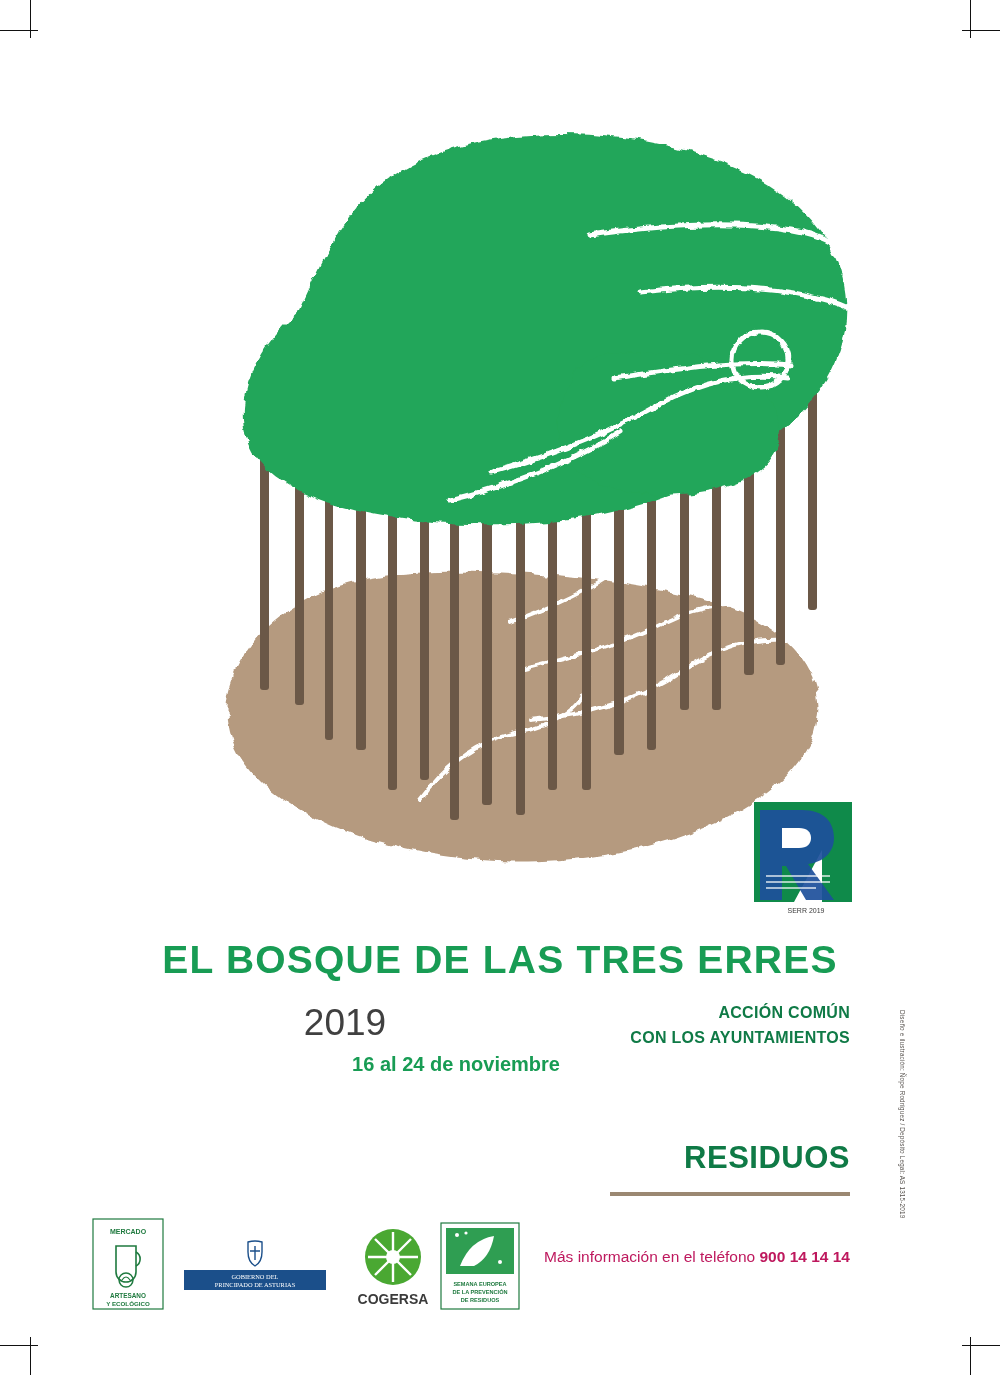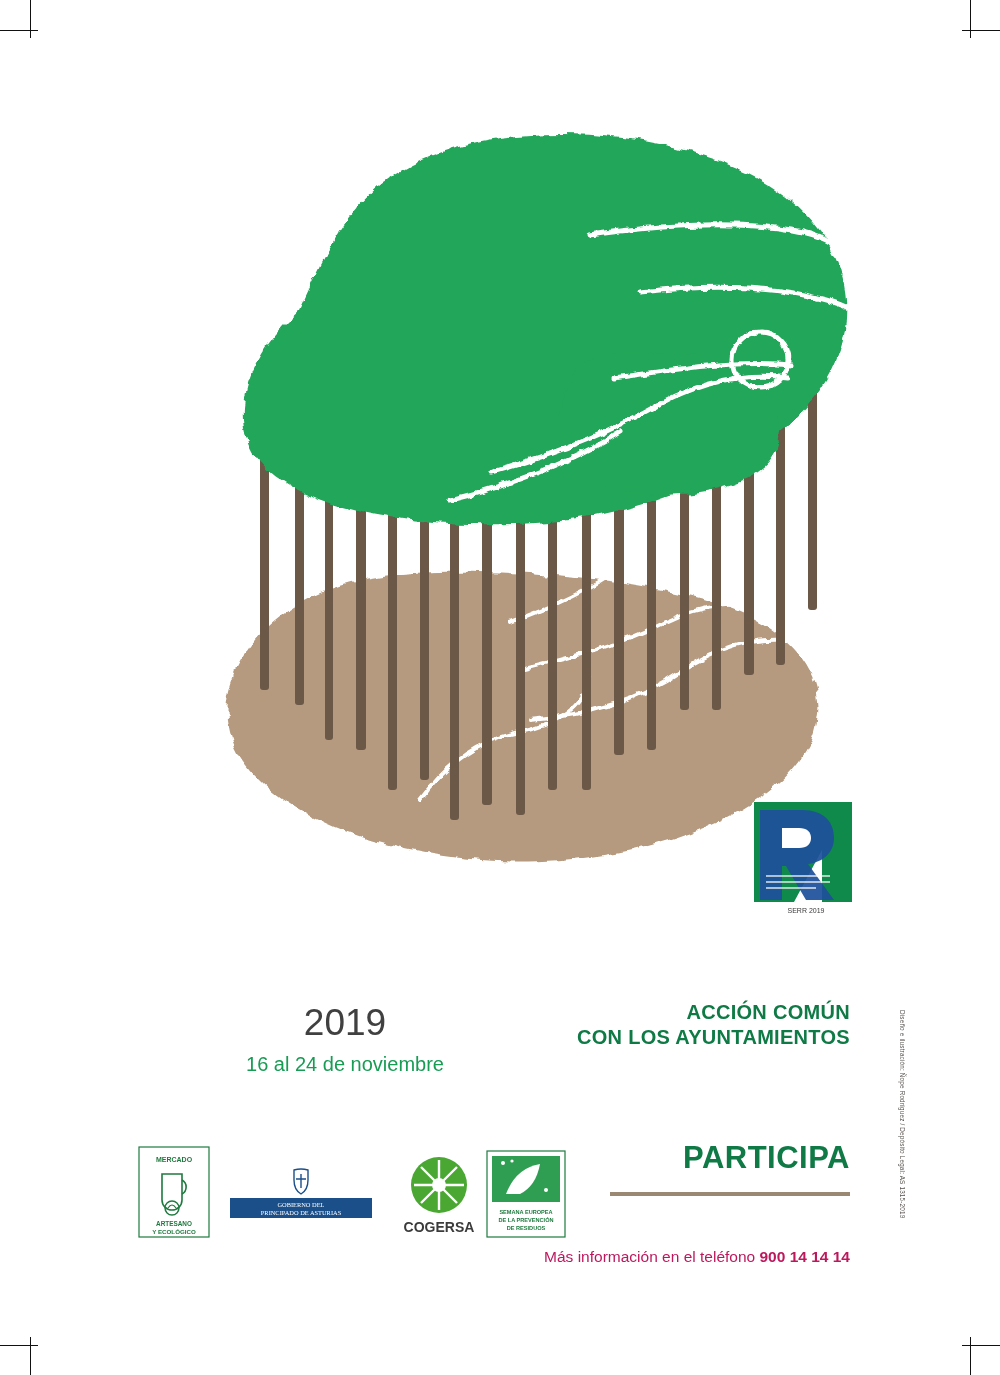--- a/index.html
+++ b/index.html
@@ -70,34 +70,34 @@
     text-align: center;
     font-size: 37px;
     color: #404040;
     font-family: "Liberation Sans", sans-serif;
   }
   .dates {
     position: absolute;
     left: 130px;
     top: 1053px;
     width: 430px;
-    text-align: center;
+    text-align: right;
     font-size: 20px;
-    font-weight: normal;
+    font-weight: bold;
     color: #189c54;
   }
 
   
   .subtitle {
     position: absolute;
     left: 520px;
     top: 1000px;
     width: 330px;
     text-align: right;
-    font-size: 20px;
+    font-size: 16px;
     font-weight: bold;
     line-height: 25px;
     color: #0f7a46;
     letter-spacing: .3px;
   }
   .participa {
     position: absolute;
     left: 520px;
     top: 1140px;
     width: 330px;
@@ -138,24 +138,23 @@
     font-size: 6.3px;
     letter-spacing: .2px;
     color: #55504c;
     white-space: nowrap;
   }
 
   
   .logos {
     position: absolute;
     left: 92px;
-    top: 1146px;
+    top: 1218px;
     width: 430px;
     height: 100px;
-    margin-left: 46px;
   }
   .logo-box { position: absolute; }
 
   .mercado { left: 0px; top: 0px; width: 72px; height: 92px; }
   .gobierno { left: 92px; top: 22px; width: 142px; height: 50px; }
   .cogersa  { left: 252px; top: 6px; width: 98px; height: 86px; }
   .semana   { left: 348px; top: 4px; width: 80px; height: 88px; }
 </style>
 </head>
 <body>
@@ -248,29 +247,30 @@
 
       <g stroke="#ffffff" stroke-width="1.6" fill="none" opacity="0.85">
         <path d="M24 84 H88"></path>
         <path d="M24 90 H88"></path>
         <path d="M24 96 H74"></path>
       </g>
       <text x="64" y="121" font-size="7" text-anchor="middle" fill="#3a3a3a" font-family="Liberation Sans, sans-serif">SERR 2019</text>
     </svg>
   </div>
 
+  <div class="main-title">EL BOSQUE DE LAS TRES ERRES</div>
   <div class="year">2019</div>
   <div class="dates">16 al 24 de noviembre</div>
 
   <div class="subtitle">
     <div>ACCIÓN COMÚN</div>
     <div>CON LOS AYUNTAMIENTOS</div>
   </div>
 
-  <div class="participa">PARTICIPA</div>
+  <div class="participa">RESIDUOS</div>
   <div class="rule"></div>
 
   <div class="contact">
     <div>
       <span>Más información en el teléfono </span><b>900 14 14 14</b>
     </div>
   </div>
 
   <div class="credit">Diseño e ilustración: Ñope Rodríguez / Depósito Legal: AS 1315-2019</div>
 

